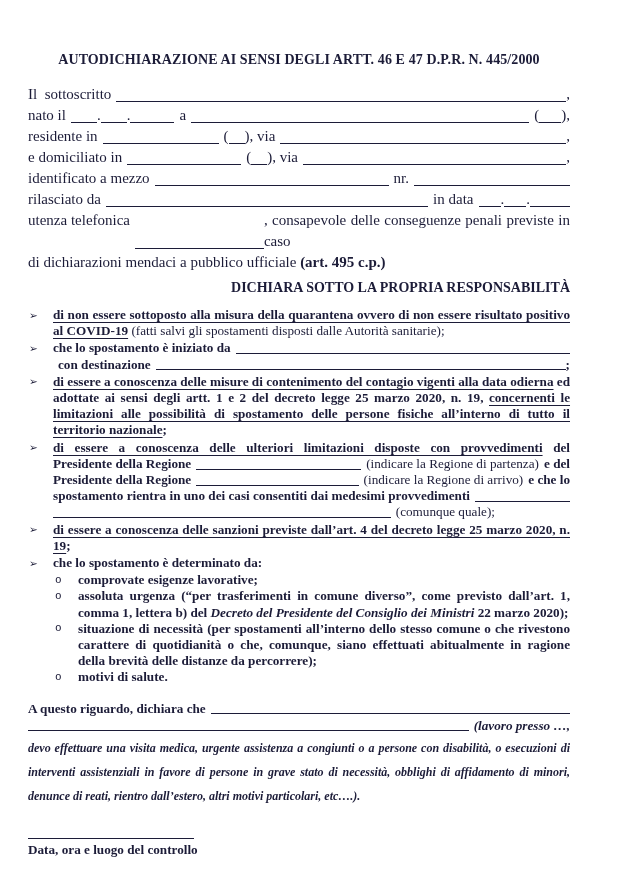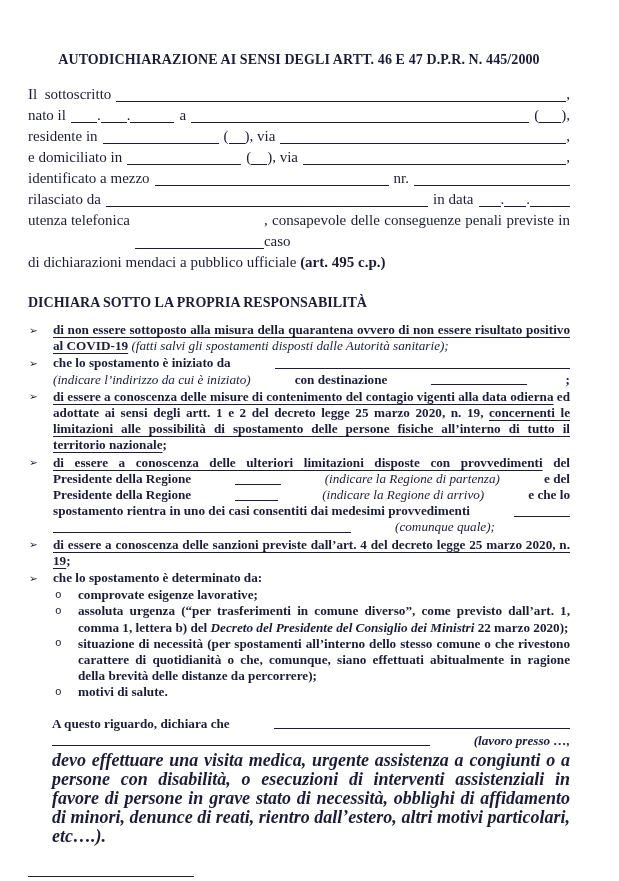--- a/index.html
+++ b/index.html
@@ -11,60 +11,60 @@
     font-family: "Liberation Serif", "DejaVu Serif", serif;
     overflow: hidden;
   }
   .page { padding: 52px 49px 0 28px; }
 
   .title {
     font-weight: 700; font-size: 14px; text-align: center;
     white-space: nowrap; letter-spacing: .1px;
   }
   .header2 {
-    font-weight: 700; font-size: 14px; text-align: left;
-    margin: 22px 0 11px 0;
+    font-weight: 700; font-size: 14px; text-align: right;
+    margin: 7px 0 11px 0;
   }
 
   .identity { margin-top: 16px; font-size: 15px; }
   .frow { display: flex; align-items: baseline; line-height: 21px; white-space: pre; }
   .bl { align-self: flex-end; margin-bottom: 3.5px; border-bottom: 1px solid currentColor; height: 0; }
   .brow .bl { margin-bottom: 2.5px; }
   .fx { flex: 1 1 auto; }
   .w16{width:16px}.w22{width:22px}.w26{width:26px}.w40{width:40px}.w44{width:44px}
   .w114{width:114px}.w116{width:116px}.w140{width:140px}.w156{width:156px}
   .mr { margin-right: 5px; } .ml { margin-left: 5px; } .mlr { margin: 0 5px; }
   .bold { font-weight: 700; }
-  .it  { font-style: italic; font-weight: 400; }
+  .it  { font-weight: 400; }
   .bit { font-style: italic; font-weight: 700; }
   .jlastrow { flex: 1 1 auto; text-align: justify; text-align-last: justify; white-space: normal; }
 
   .decl { font-size: 13.2px; font-weight: 700; }
   .bullet { position: relative; padding-left: 25px; margin-bottom: 1px; }
   .bmark {
     position: absolute; left: 1px; top: 1.5px;
     font-family: "DejaVu Sans", sans-serif;
     font-size: 10.5px; font-weight: 400;
   }
   .jp { text-align: justify; line-height: 16.2px; }
   .jlast { text-align: justify; text-align-last: justify; line-height: 16.2px; }
-  .brow { display: flex; align-items: flex-start; line-height: 16.2px; white-space: pre; gap: 39px; }
+  .brow { display: flex; align-items: flex-start; line-height: 16.2px; white-space: pre; }
   .pr75 { padding-right: 75px; }
   u { text-underline-offset: 2.5px; text-decoration-thickness: 1px; }
 
   .sub { position: relative; padding-left: 26px; margin-left: 24px; }
   .smark {
     position: absolute; left: 3px; top: 0.5px;
     font-family: "DejaVu Sans Mono", monospace;
     font-size: 11px; font-weight: 400;
   }
 
-  .riguardo { margin-top: 14px; font-size: 13.2px; font-weight: 700; margin-left: 24px; }
+  .riguardo { margin-top: 14px; font-size: 13.2px; font-weight: 700; }
   .riguardo .brow { line-height: 17px; }
-  .rpar { font-size: 18px; line-height: 19px; text-align: justify; margin-top: 2px; }
+  .rpar { font-size: 12px; line-height: 24px; text-align: justify; margin-top: 2px; }
 
   .footer { margin-top: 30px; font-size: 13.2px; font-weight: 700; }
   .sigline { width: 166px; border-top: 1.3px solid currentColor; margin-bottom: 3px; }
   .controllo { line-height: 16px; }
 </style>
 </head>
 <body>
 
 <div class="page">
 
@@ -152,21 +152,20 @@
       <div class="jp"><u>di non essere sottoposto alla misura della quarantena ovvero di non essere risultato positivo al COVID-19</u><span class="it"> (fatti salvi gli spostamenti disposti dalle Autorità sanitarie);</span></div>
     </div>
 
     <div class="bullet">
       <span class="bmark">➢</span>
       <div class="brow">
         <span class="mr">che lo spostamento è iniziato da</span>
         <span class="bl fx"></span>
       </div>
       <div class="brow">
-        <span class="it">(indicare l’indirizzo da cui è iniziato)</span>
         <span class="mlr">con destinazione</span>
         <span class="bl fx"></span>
         <span>;</span>
       </div>
     </div>
 
     <div class="bullet">
       <span class="bmark">➢</span>
       <div class="jp"><u>di essere a conoscenza delle misure di contenimento del contagio vigenti alla data odierna</u><span> ed adottate ai sensi degli artt. 1 e 2 del decreto legge 25 marzo 2020, n. 19, </span><u>concernenti le limitazioni alle possibilità di spostamento delle persone fisiche all’interno di tutto il territorio nazionale</u><span>;</span></div>
     </div>

